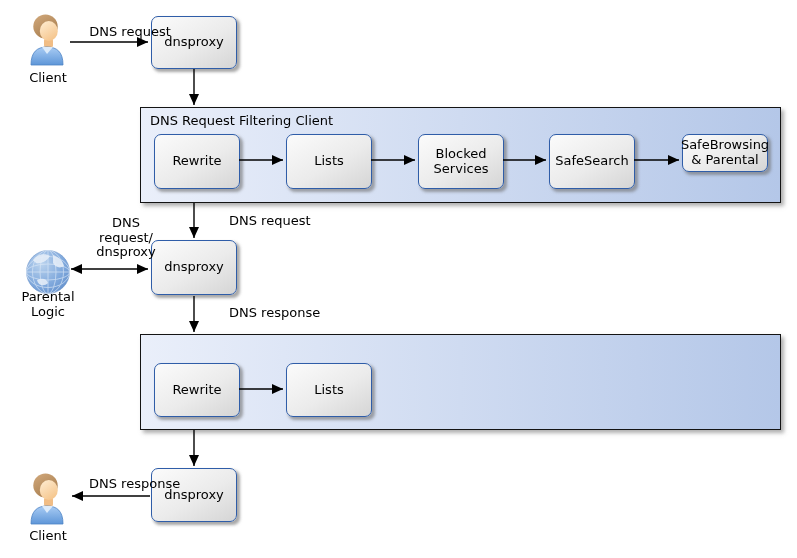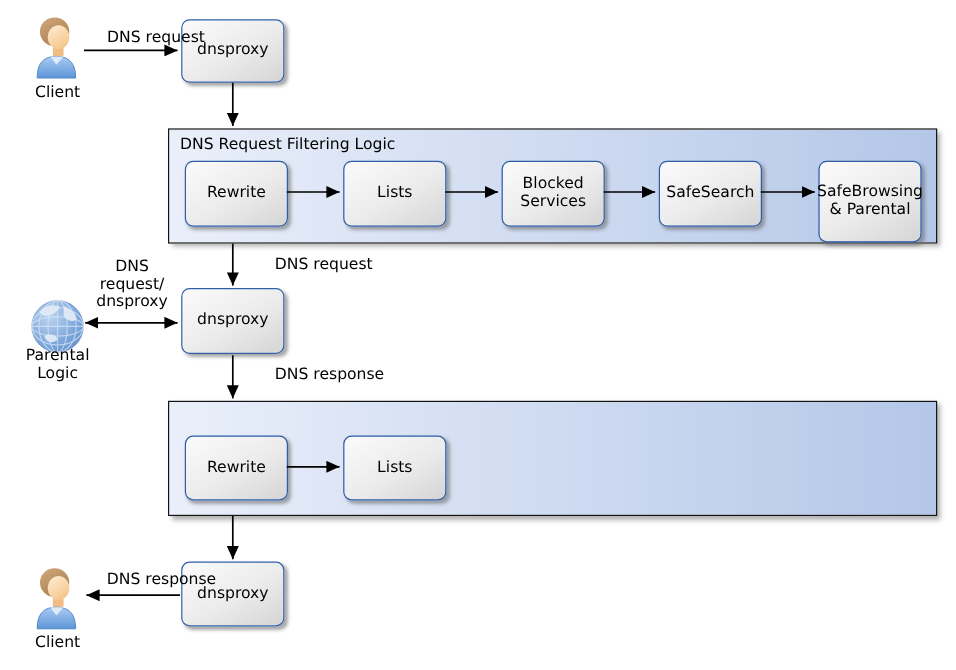--- a/index.html
+++ b/index.html
@@ -33,26 +33,26 @@
   svg.connectors { position:absolute; left:0; top:0; z-index:6; pointer-events:none; }
   .icon { position:absolute; z-index:4; }
   .lbl { position:absolute; z-index:7; }
 </style>
 </head>
 <body>
 
 <div class="canvas">
 
   <div class="container-box" style="left:140px; top:107px; width:641px; height:96px;">
-    <div class="container-title">DNS Request Filtering Logic</div>
+    <div class="container-title">DNS Request Filtering Client</div>
     <div class="node" style="left:13px;  top:26px; width:86px; height:55px;">Rewrite</div>
     <div class="node" style="left:145px; top:26px; width:86px; height:55px;">Lists</div>
     <div class="node" style="left:277px; top:26px; width:86px; height:55px;">Blocked Services</div>
     <div class="node" style="left:408px; top:26px; width:86px; height:55px;">SafeSearch</div>
-    <div class="node" style="left:541px; top:26px; width:86px; height:68px;">SafeBrowsing &amp; Parental</div>
+    <div class="node" style="left:541px; top:26px; width:86px; height:38px;">SafeBrowsing &amp; Parental</div>
   </div>
 
   <div class="container-box" style="left:140px; top:334px; width:641px; height:96px;">
     <div class="node" style="left:13px;  top:28px; width:86px; height:54px;">Rewrite</div>
     <div class="node" style="left:145px; top:28px; width:86px; height:54px;">Lists</div>
   </div>
 
   <div class="node" style="left:151px; top:16px; width:86px; height:53px; z-index:4;">dnsproxy</div>
   <div class="node" style="left:151px; top:240px; width:86px; height:55px; z-index:4;">dnsproxy</div>
   <div class="node" style="left:151px; top:468px; width:86px; height:54px; z-index:4;">dnsproxy</div>
@@ -137,21 +137,21 @@
       <line x1="71" y1="269" x2="148" y2="269" marker-start="url(#ahs)" marker-end="url(#ah)"></line>
       <line x1="194" y1="296" x2="194" y2="332" marker-end="url(#ah)"></line>
       <line x1="239" y1="389" x2="283" y2="389" marker-end="url(#ah)"></line>
       <line x1="194" y1="430" x2="194" y2="466" marker-end="url(#ah)"></line>
       <line x1="150" y1="496" x2="72" y2="496" marker-end="url(#ah)"></line>
     </g>
   </svg>
 
   <div class="lbl edge-label center" style="left:58px; top:24px; width:88px;">DNS request</div>
   <div class="lbl edge-label" style="left:201px; top:213px;">DNS request</div>
-  <div class="lbl center multi" style="left:78px; top:216px; width:64px;">
+  <div class="lbl center multi" style="left:94px; top:216px; width:64px;">
     <div>DNS</div>
     <div>request/</div>
     <div>dnsproxy</div>
   </div>
   <div class="lbl edge-label" style="left:201px; top:305px;">DNS response</div>
   <div class="lbl edge-label center" style="left:61px; top:476px; width:90px;">DNS response</div>
 
 </div>
 
 </body></html>

